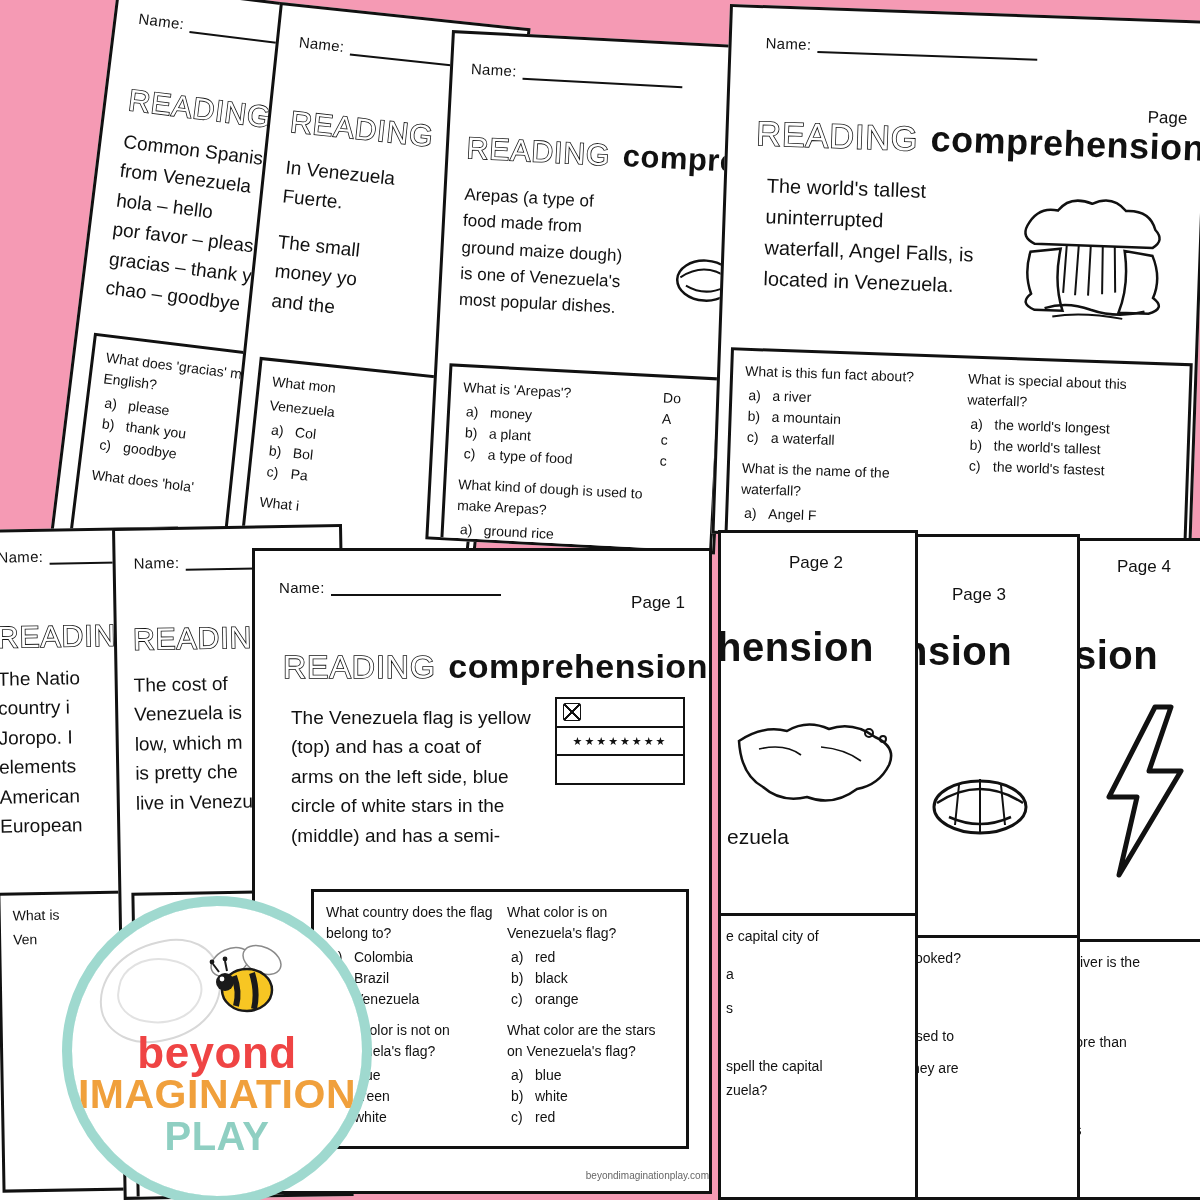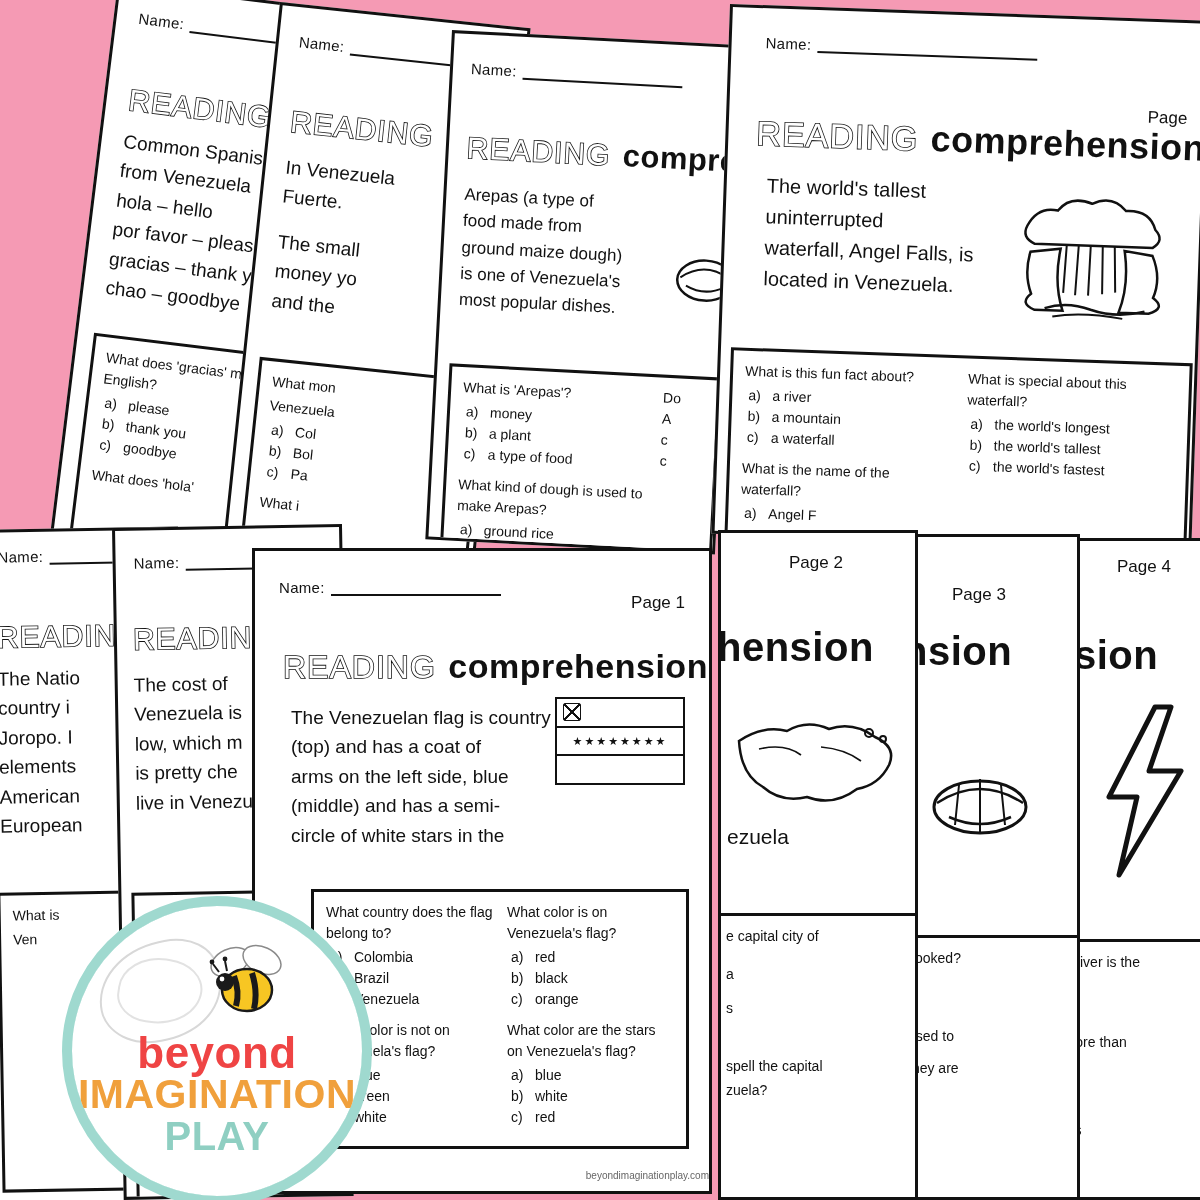--- a/index.html
+++ b/index.html
@@ -421,25 +421,25 @@
   <div class="sheet" style="left:252px;top:548px;width:460px;height:646px;">
     <div class="name-line" style="left:24px;top:28px;">
       <span>Name:</span><span class="rule" style="width:170px;"></span>
     </div>
     <div class="page-label" style="right:24px;top:14px;margin-top:28px;">Page 1</div>
     <div class="title" style="left:28px;top:96px;">
       <span class="outline" style="font-size:32px;">READING</span>
       <span class="solid" style="font-size:34px;">comprehension</span>
     </div>
     <div class="passage" style="left:36px;top:152px;width:272px;font-size:19px;">
-      <div>The Venezuelan flag is country</div>
+      <div>The Venezuela flag is yellow</div>
       <div>(top) and has a coat of</div>
       <div>arms on the left side, blue</div>
+      <div>circle of white stars in the</div>
       <div>(middle) and has a semi-</div>
-      <div>circle of white stars in the</div>
     </div>
     <div class="art" style="left:300px;top:146px;">
       <div class="flag">
         <div class="band">
           <div class="coat"></div>
         </div>
         <div class="band">
           <div class="stars">★★★★★★★★</div>
         </div>
         <div class="band"></div>

